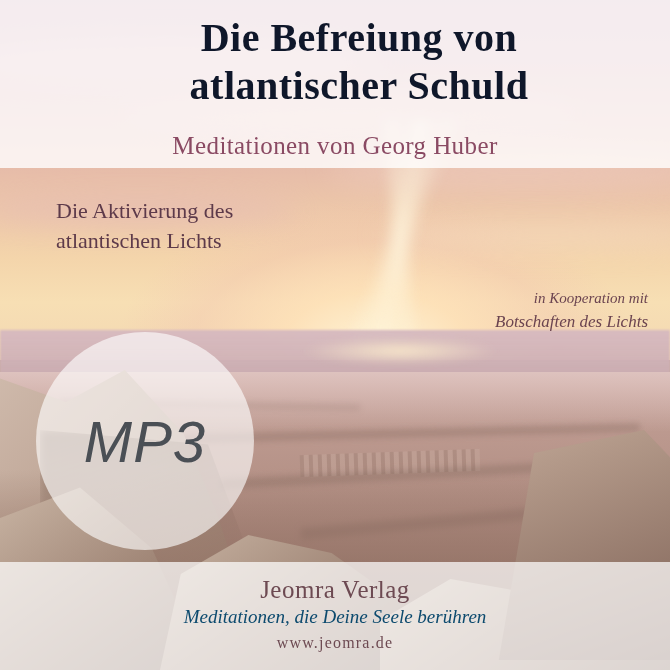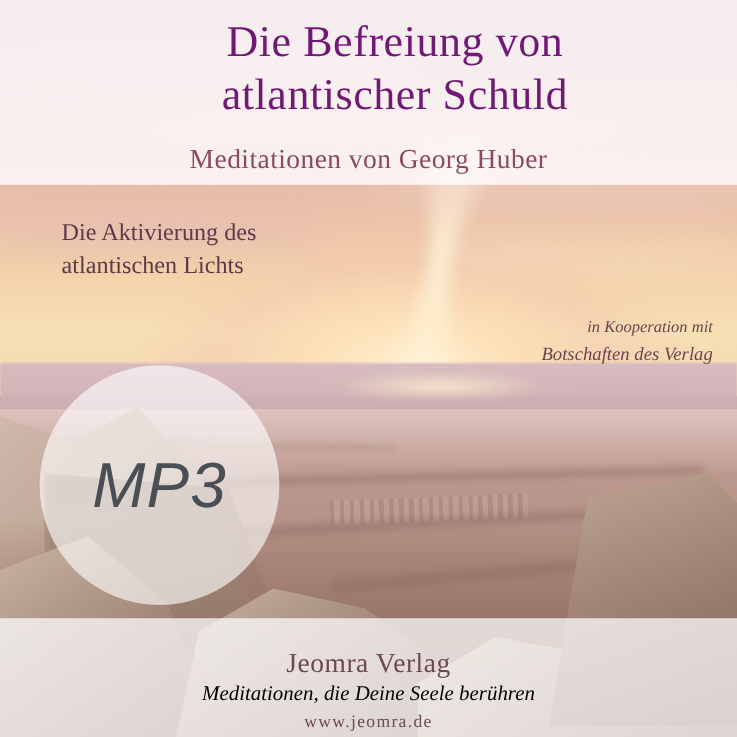--- a/index.html
+++ b/index.html
@@ -154,22 +154,22 @@
   .title-wrap {
     position: absolute;
     left: 0; right: 0; top: 14px;
     text-align: center;
     color: #7a2f4a;
   }
   .title-line {
     font-size: 40px;
     line-height: 48px;
     letter-spacing: .5px;
-    color: #701a75;
-    font-weight: 400;
+    color: #0f172a;
+    font-weight: 700;
     margin-left: 48px;
   }
   .subtitle {
     margin-top: 22px;
     font-size: 25px;
     color: #8a4a63;
     letter-spacing: .4px;
   }
 
   .secondary {
@@ -216,30 +216,30 @@
 
   
   .band-bottom {
     position: absolute;
     left: 0; right: 0; bottom: 0; height: 108px;
     background: rgba(255,255,255,0.72);
     text-align: center;
     color: #6a4a52;
   }
   .publisher {
-    margin-top: 28px;
+    margin-top: 14px;
     font-size: 25px;
     letter-spacing: .5px;
     color: #6d4a52;
   }
   .tagline {
     margin-top: 2px;
     font-size: 19px;
     font-style: italic;
-    color: #000000;
+    color: #0c4a6e;
   }
   .website {
     margin-top: 6px;
     font-size: 16px;
     letter-spacing: 1.2px;
     color: #6d4a52;
   }
 </style>
 </head>
 <body>
@@ -279,21 +279,21 @@
     <div class="subtitle">Meditationen von Georg Huber</div>
   </div>
 
   <div class="secondary">
     <div>Die Aktivierung des</div>
     <div>atlantischen Lichts</div>
   </div>
 
   <div class="coop">
     <div class="coop1">in Kooperation mit</div>
-    <div class="coop2">Botschaften des Verlag</div>
+    <div class="coop2">Botschaften des Lichts</div>
   </div>
 
   <div class="mp3-badge">
     <span>MP3</span>
   </div>
 
   <div class="band-bottom">
     <div class="publisher">Jeomra Verlag</div>
     <div class="tagline">Meditationen, die Deine Seele berühren</div>
     <div class="website">www.jeomra.de</div>

